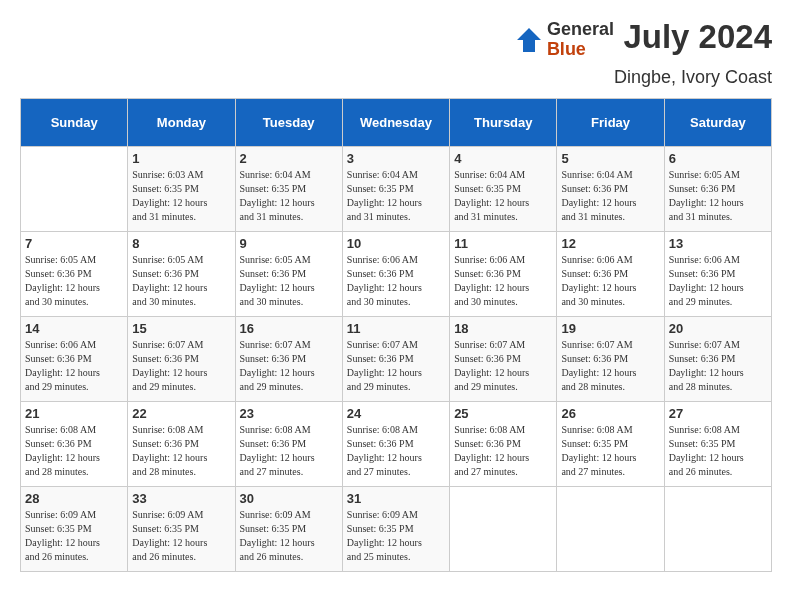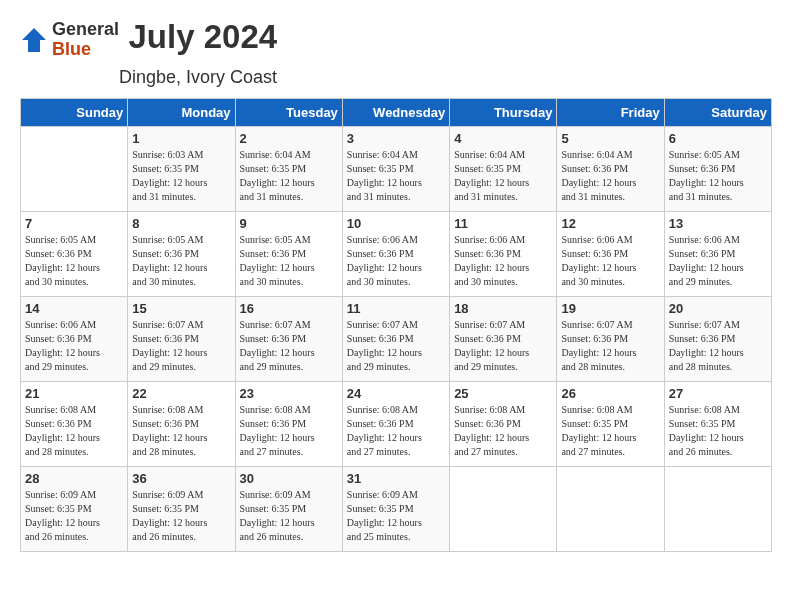--- a/index.html
+++ b/index.html
@@ -5,21 +5,21 @@
     * { box-sizing: border-box; margin: 0; padding: 0; }
     body {
       font-family: Arial, sans-serif;
       background: #fff;
       width: 792px;
       min-height: 612px;
       padding: 20px;
     }
     .header-area {
       display: flex;
-      justify-content: flex-start;
+      justify-content: flex-end;
       align-items: flex-start;
       margin-bottom: 10px;
     }
     .logo {
       display: flex;
       align-items: center;
       gap: 4px;
     }
     .logo-text {
       display: flex;
@@ -57,22 +57,22 @@
     table {
       width: 100%;
       border-collapse: collapse;
       table-layout: fixed;
     }
     thead tr th {
       background-color: #1565c0;
       color: #fff;
       font-size: 13px;
       font-weight: bold;
-      padding: 6px 4px;
-      text-align: right;
+      padding: 16px 4px;
+      text-align: center;
       border: 1px solid #ccc;
     }
     tbody tr td {
       vertical-align: top;
       border: 1px solid #ccc;
       padding: 4px;
       font-size: 10.5px;
       color: #333;
       height: 85px;
       background: #fff;
@@ -329,21 +329,21 @@
       </tr>
       <tr>
         <td>
           <span class="day-number">28</span>
           <div class="day-info" style="white-space: pre-line;">Sunrise: 6:09 AM
 Sunset: 6:35 PM
 Daylight: 12 hours
 and 26 minutes.</div>
         </td>
         <td>
-          <span class="day-number">36</span>
+          <span class="day-number">33</span>
           <div class="day-info" style="white-space: pre-line;">Sunrise: 6:09 AM
 Sunset: 6:35 PM
 Daylight: 12 hours
 and 26 minutes.</div>
         </td>
         <td>
           <span class="day-number">30</span>
           <div class="day-info" style="white-space: pre-line;">Sunrise: 6:09 AM
 Sunset: 6:35 PM
 Daylight: 12 hours

